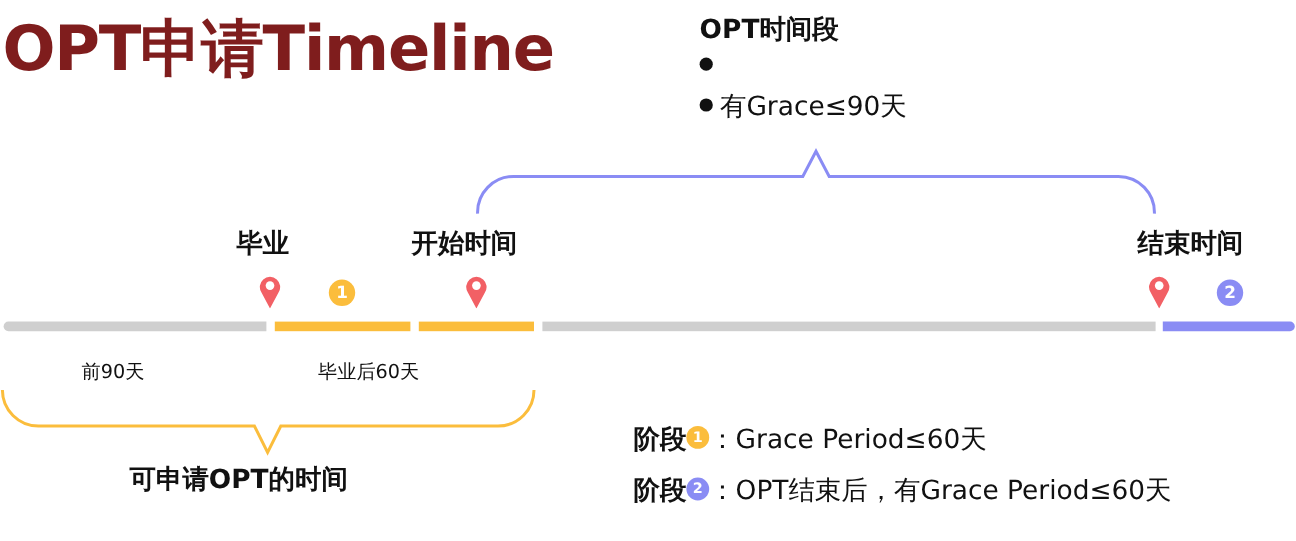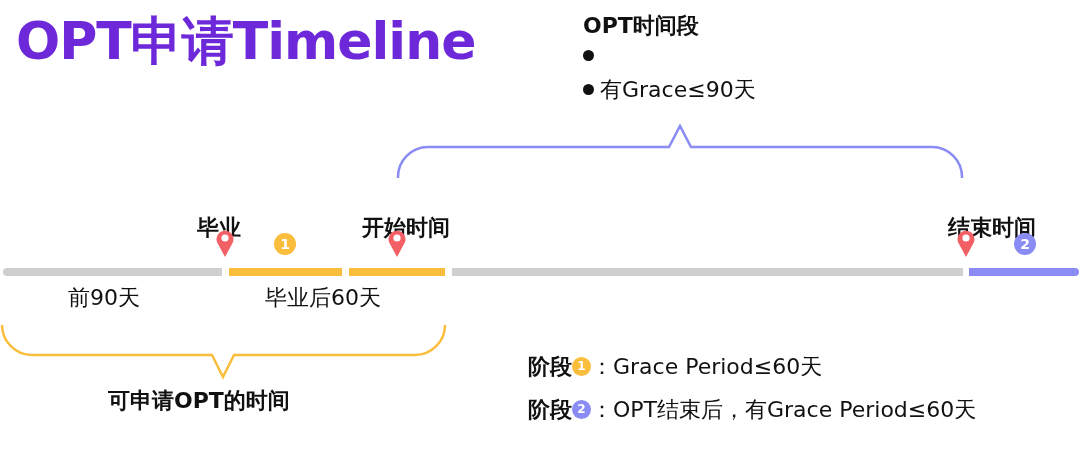--- a/index.html
+++ b/index.html
@@ -1,27 +1,27 @@
 <!DOCTYPE html>
 <html><head>
 <meta charset="utf-8">
 <style>
   html, body { margin:0; padding:0; background:#ffffff; }
   body { width:1080px; height:451px; position:relative; overflow:hidden;
          font-family:"DejaVu Sans","Liberation Sans",sans-serif; color:#111; }
   .abs { position:absolute; white-space:nowrap; }
-  .title { left:16px; top:6px; font-size:52px; font-weight:bold; color:#6d28d9; letter-spacing:-1px; line-height:70px; }
+  .title { left:2px; top:6px; font-size:52px; font-weight:bold; color:#7f1d1d; letter-spacing:-1px; line-height:70px; }
   .opt-head { left:583px; top:12px; font-size:22px; font-weight:bold; line-height:28px;text-align:right; }
   .bullet { left:583px; font-size:22px; line-height:28px; }
   .bullet .dot { display:inline-block; width:11px; height:11px; border-radius:50%; background:#111; margin-right:6px; vertical-align:middle; position:relative; top:-2px; }
-  .milestone { font-size:22px; font-weight:bold; line-height:28px; top:190px;margin-top:24px; }
+  .milestone { font-size:22px; font-weight:bold; line-height:28px; top:190px; }
   .seg { position:absolute; height:8px; top:268px; }
   .pin { position:absolute; width:18px; height:28px; top:229px; }
   .num { position:absolute; width:22px; height:22px; border-radius:50%; color:#fff; font-size:14px; font-weight:bold; text-align:center; line-height:22px; top:233px; }
-  .below { top:284px; font-size:22px; line-height:28px; }
+  .below { top:296px; font-size:16px; line-height:28px; }
   .apply { left:108px; top:387px; font-size:22px; font-weight:bold; line-height:28px; }
   .legend { left:528px; font-size:22px; line-height:28px; }
   .legend b { font-weight:bold;text-align:center; }
   .legend .lnum { display:inline-block; width:19px; height:19px; border-radius:50%; color:#fff; font-size:12px; font-weight:bold; text-align:center; line-height:19px; vertical-align:middle; position:relative; top:-2px; }
   svg.brace { position:absolute; left:0; top:0; pointer-events:none; }
 </style>
 </head>
 <body>
 
 <div class="abs title">OPT申请Timeline</div>
@@ -29,21 +29,21 @@
 <div class="abs opt-head">OPT时间段</div>
 <div class="abs bullet" style="top:42px"><span class="dot"></span></div>
 <div class="abs bullet" style="top:76px"><span class="dot"></span><span>有Grace≤90天</span></div>
 
 <svg class="brace" width="1080" height="451">
   <path d="M398 178 A30 30 0 0 1 428 147 L669 147 L680 126 L691 147 L932 147 A30 30 0 0 1 962 178" fill="none" stroke="#8a8cf4" stroke-width="2.5"></path>
   <path d="M2 325 A30 30 0 0 0 32 355 L212 355 L223 377 L234 355 L415 355 A30 30 0 0 0 445 325" fill="none" stroke="#fbbd3c" stroke-width="2.5"></path>
 </svg>
 
 <div class="abs milestone" style="left:197px">毕业</div>
-<div class="abs milestone" style="left:362px">开始时间</div>
+<div class="abs milestone" style="left:343px">开始时间</div>
 <div class="abs milestone" style="left:948px">结束时间</div>
 
 <svg class="pin" style="left:216px" viewBox="0 0 18 28">
     <path d="M9 28 L2 15 A8.5 8.5 0 1 1 16 15 Z" fill="#f26065"></path>
     <circle cx="9" cy="9" r="3.6" fill="#fff"></circle>
   </svg>
 <svg class="pin" style="left:388px" viewBox="0 0 18 28">
     <path d="M9 28 L2 15 A8.5 8.5 0 1 1 16 15 Z" fill="#f26065"></path>
     <circle cx="9" cy="9" r="3.6" fill="#fff"></circle>
   </svg>

